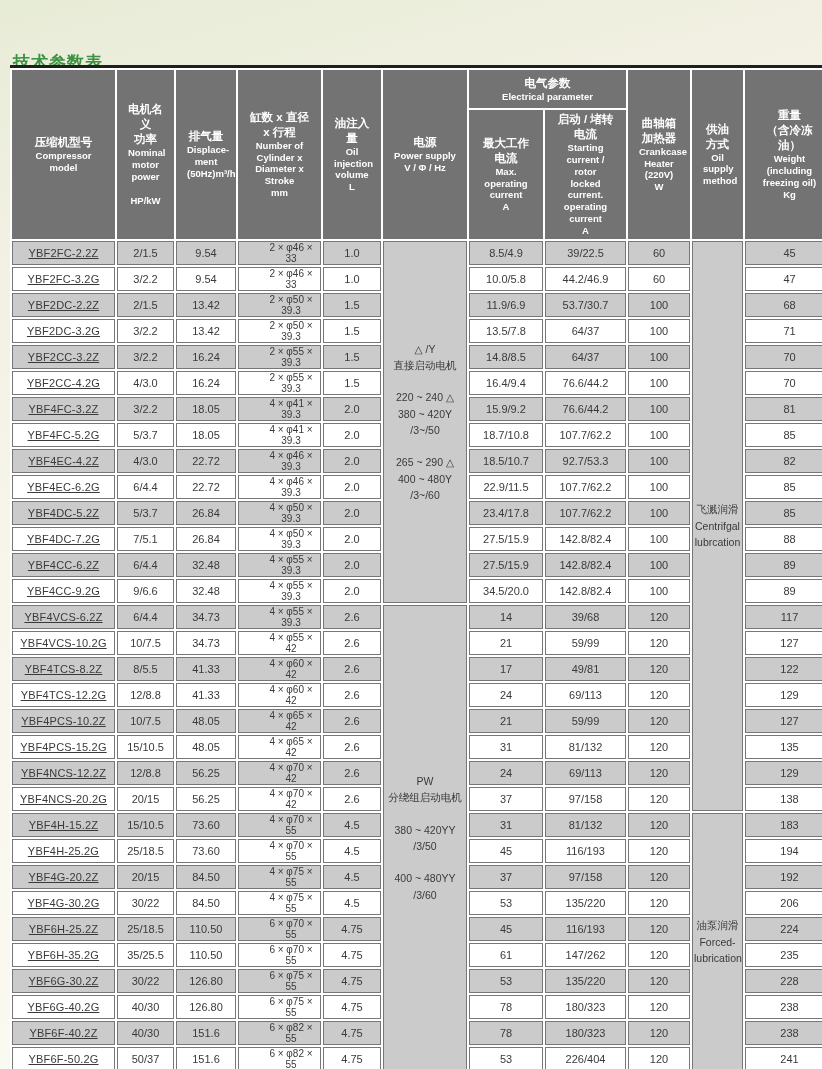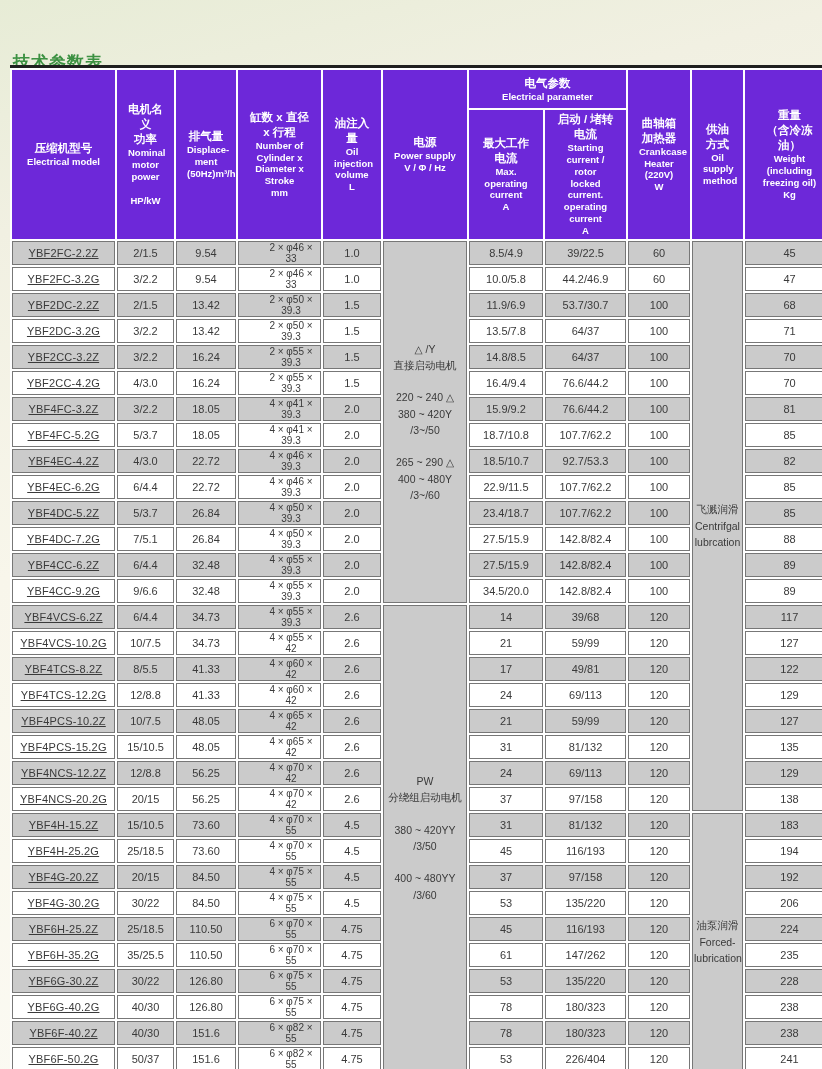--- a/index.html
+++ b/index.html
@@ -12,21 +12,21 @@
   .title-zh{font-size:17px;font-weight:bold;color:#3c9142;letter-spacing:1px;line-height:1.2;}
   .title-en{font-size:14px;font-weight:bold;color:#3c9142;line-height:1.25;}
 
   table.params{
     position:absolute;left:10px;top:65px;width:802px;
     table-layout:fixed;border-collapse:separate;border-spacing:2px;
     background:#ffffff;
     border-top:3px solid #1f1f1f;border-bottom:3px solid #3a3a3a;
   }
   thead th{
-    background:#6d28d9;color:#ffffff;text-align:center;vertical-align:middle;
+    background:#737373;color:#ffffff;text-align:center;vertical-align:middle;
     padding:2px 11px;white-space:pre-line;font-weight:bold;
   }
   thead tr.h1 th{height:34px;}
   thead tr.h2 th{height:92px;}
   .th-zh{display:block;font-size:11.5px;line-height:1.3;white-space:pre-line;}
   .th-en{display:block;font-size:9.5px;line-height:1.25;white-space:pre-line;text-align:center;}
   tbody td{
     border:1px solid #777;box-sizing:border-box;height:24px;
     font-size:11px;color:#3a3a3a;text-align:center;vertical-align:middle;
     padding:0 1px;white-space:pre-line;overflow:hidden;
@@ -54,21 +54,21 @@
     <col style="width:58px">
       <col style="width:84px">
       <col style="width:74px">
       <col style="width:81px">
     <col style="width:62px">
       <col style="width:51px">
       <col style="width:89px">
   </colgroup>
   <thead>
     <tr class="h1">
-      <th rowspan="2"><span class="th-zh">压缩机型号</span><span class="th-en">Electrical model</span></th>
+      <th rowspan="2"><span class="th-zh">压缩机型号</span><span class="th-en">Compressor model</span></th>
       <th rowspan="2"><span class="th-zh">电机名义
 功率</span><span class="th-en">Nominal
 motor
 power
 
 HP/kW</span></th>
       <th rowspan="2"><span class="th-zh">排气量</span><span class="th-en">Displace-
 ment
 (50Hz)m³/h</span></th>
       <th rowspan="2"><span class="th-zh">缸数 x 直径
@@ -233,21 +233,21 @@
         <td>107.7/62.2</td>
         <td>100</td>
         <td>85</td>
       </tr>
       <tr class="grey">
         <td class="c-model">YBF4DC-5.2Z</td>
         <td>5/3.7</td>
         <td>26.84</td>
         <td class="c-cyl">4 × φ50 × 39.3</td>
         <td>2.0</td>
-        <td>23.4/18.7</td>
+        <td>23.4/17.8</td>
         <td>107.7/62.2</td>
         <td>100</td>
         <td>85</td>
       </tr>
       <tr class="white">
         <td class="c-model">YBF4DC-7.2G</td>
         <td>7/5.1</td>
         <td>26.84</td>
         <td class="c-cyl">4 × φ50 × 39.3</td>
         <td>2.0</td>

